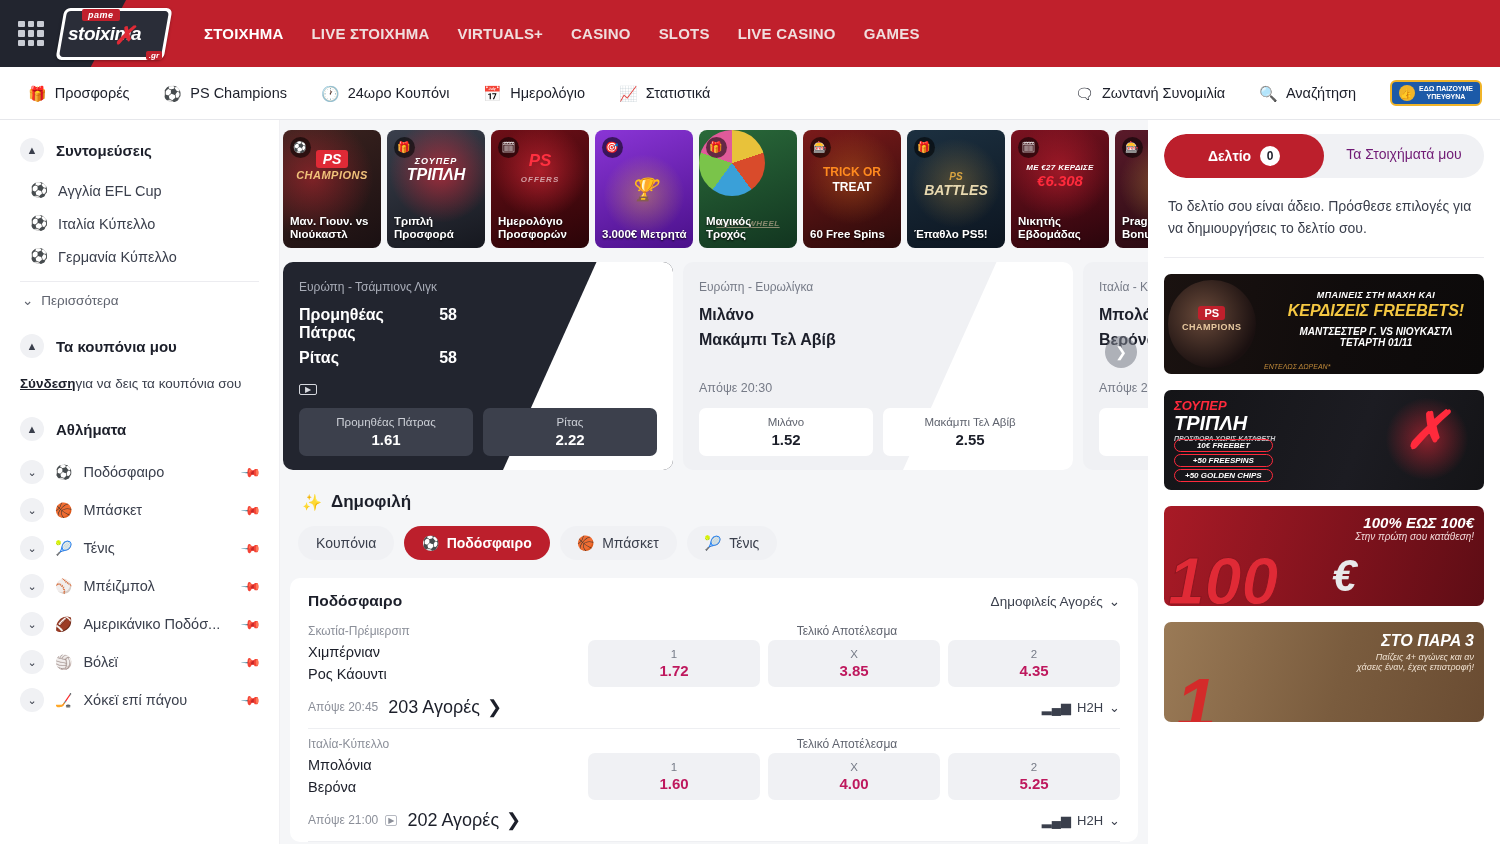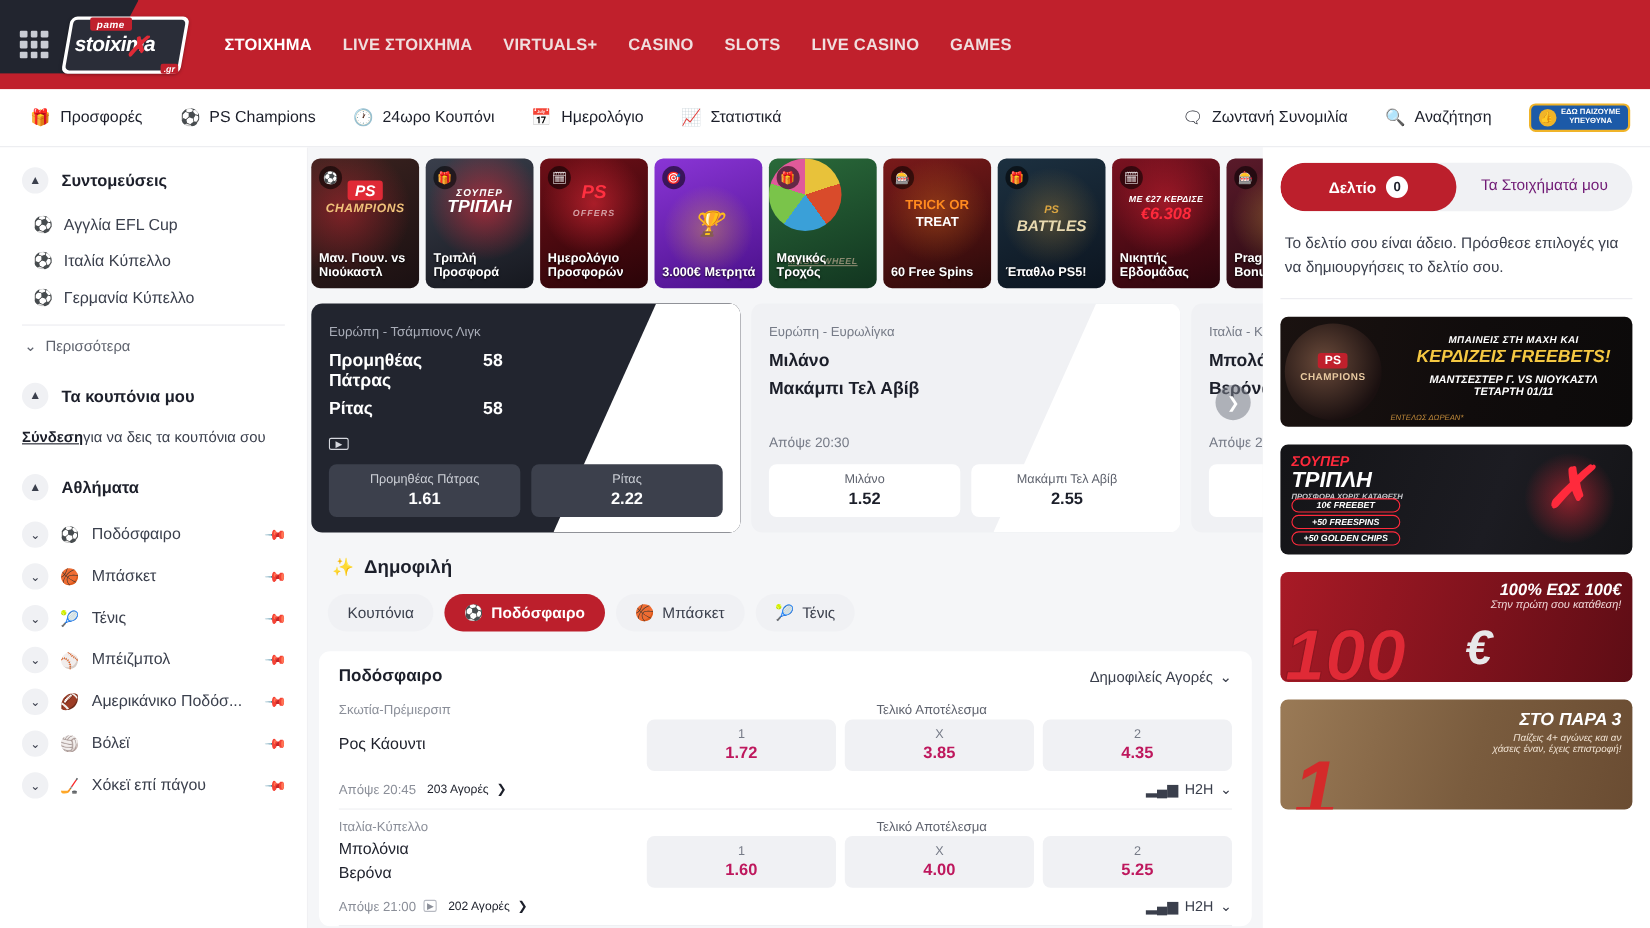--- a/index.html
+++ b/index.html
@@ -5,21 +5,21 @@
   * { margin:0; padding:0; box-sizing:border-box; }
   html, body { width:1500px; height:844px; overflow:hidden; }
   body {
     font-family:"Liberation Sans", sans-serif;
     background:#ffffff;
     color:#1c1f2a;
     font-size:14px;
   }
 
   
-  .topbar { height:81px; background:#c0202c; display:flex; align-items:center; position:relative; }
+  .topbar { height:67px; background:#c0202c; display:flex; align-items:center; position:relative; }
   .topbar-dark { position:absolute; left:0; top:0; width:126px; height:67px; background:#22252f;
                  clip-path:polygon(0 0, 100% 0, 72% 100%, 0 100%); }
   .grid-icon { position:relative; z-index:3; width:26px; height:26px; margin-left:18px;
                display:grid; grid-template-columns:repeat(3,1fr); grid-template-rows:repeat(3,1fr);
                gap:3px; cursor:pointer; }
   .grid-icon i { background:#c9ccd4; border-radius:1px; display:block; }
   .logo-wrap { position:relative; z-index:3; margin-left:16px; width:108px; height:52px; cursor:pointer; }
   .logo-shape { position:absolute; inset:0; background:#ffffff; border-radius:6px;
                 transform:skewX(-10deg); box-shadow:0 1px 3px rgba(0,0,0,.35); }
   .logo-inner { position:absolute; inset:3px; background:#2a2d38; border-radius:4px; transform:skewX(-10deg);
@@ -157,21 +157,21 @@
   .mrow-body { display:flex; align-items:center; margin-top:2px; }
   .mrow-teams { width:280px; flex:none; }
   .mrow-teams div { font-size:14.5px; color:#1c1f2a; line-height:1.45; }
   .odds3 { display:flex; gap:8px; flex:1; }
   .oddbox { flex:1; background:#f0f1f4; border-radius:7px; height:47px; display:flex;
             flex-direction:column; align-items:center; justify-content:center; gap:2px; cursor:pointer; }
   .oddbox .lb { font-size:11.5px; color:#767b87; }
   .oddbox .vl { font-size:15px; font-weight:bold; color:#be185d; }
   .mrow-foot { display:flex; align-items:center; margin-top:9px; padding-bottom:4px; }
   .mrow-foot .tm { font-size:12px; color:#8b8f99; }
-  .mrow-foot .mk { font-size:11px; color:#1c1f2a; margin-left:10px; display:flex;
+  .mrow-foot .mk { font-size:18px; color:#1c1f2a; margin-left:10px; display:flex;
                    align-items:center; gap:7px; cursor:pointer; }
   .mrow-foot .h2h { margin-left:auto; font-size:13px; color:#3a3f4c; display:flex;
                     align-items:center; gap:6px; cursor:pointer; }
   .tv-sm { border:1.2px solid #b6b9c1; border-radius:2px; font-size:8px; color:#8b8f99;
            padding:0 2px; margin-left:7px; }
 
   
   .slip-tabs { display:flex; background:#f0f1f4; border-radius:22px; overflow:hidden; }
   .slip-tab { flex:1; padding:12px 0; text-align:center; font-size:14px; color:#701a75; cursor:pointer; }
   .slip-tab.active { background:#bc1f2c; color:#fff; font-weight:bold; border-radius:22px;
@@ -541,20 +541,21 @@
         </span>
       </div>
 
       <div class="mrow">
         <div class="mrow-head">
           <span class="mrow-league">Σκωτία-Πρέμιερσιπ</span>
           <span class="mrow-market">Τελικό Αποτέλεσμα</span>
         </div>
         <div class="mrow-body">
           <div class="mrow-teams">
+            <div>Χιμπέρνιαν</div>
             <div>Ρος Κάουντι</div>
           </div>
           <div class="odds3">
             <div class="oddbox">
               <span class="lb">1</span>
               <span class="vl">1.72</span>
             </div>
             <div class="oddbox">
               <span class="lb">X</span>
               <span class="vl">3.85</span>

